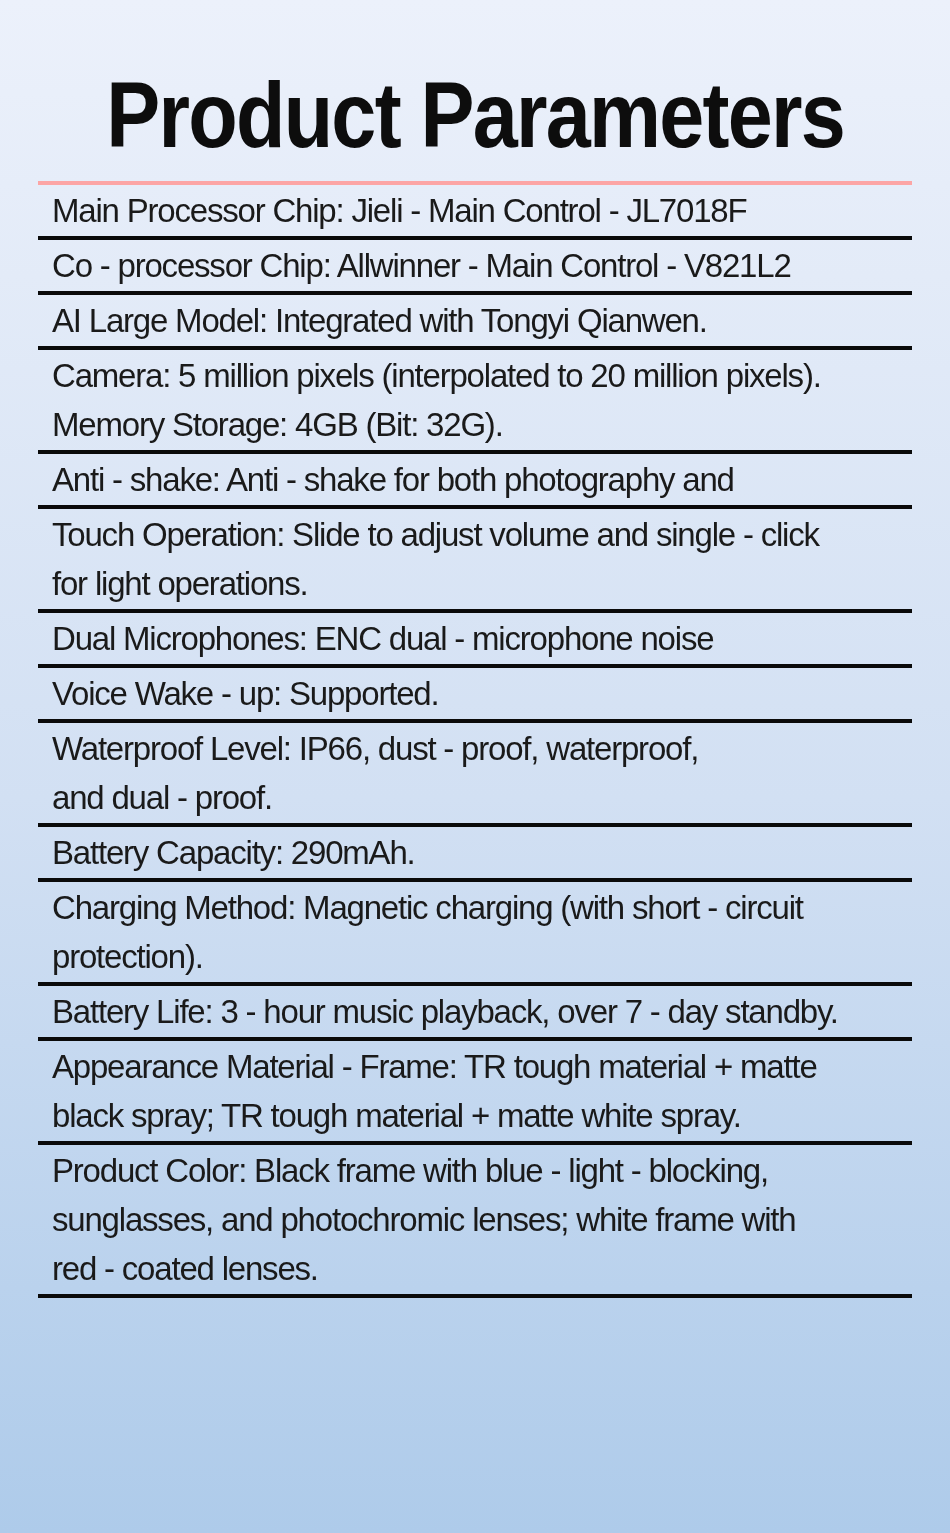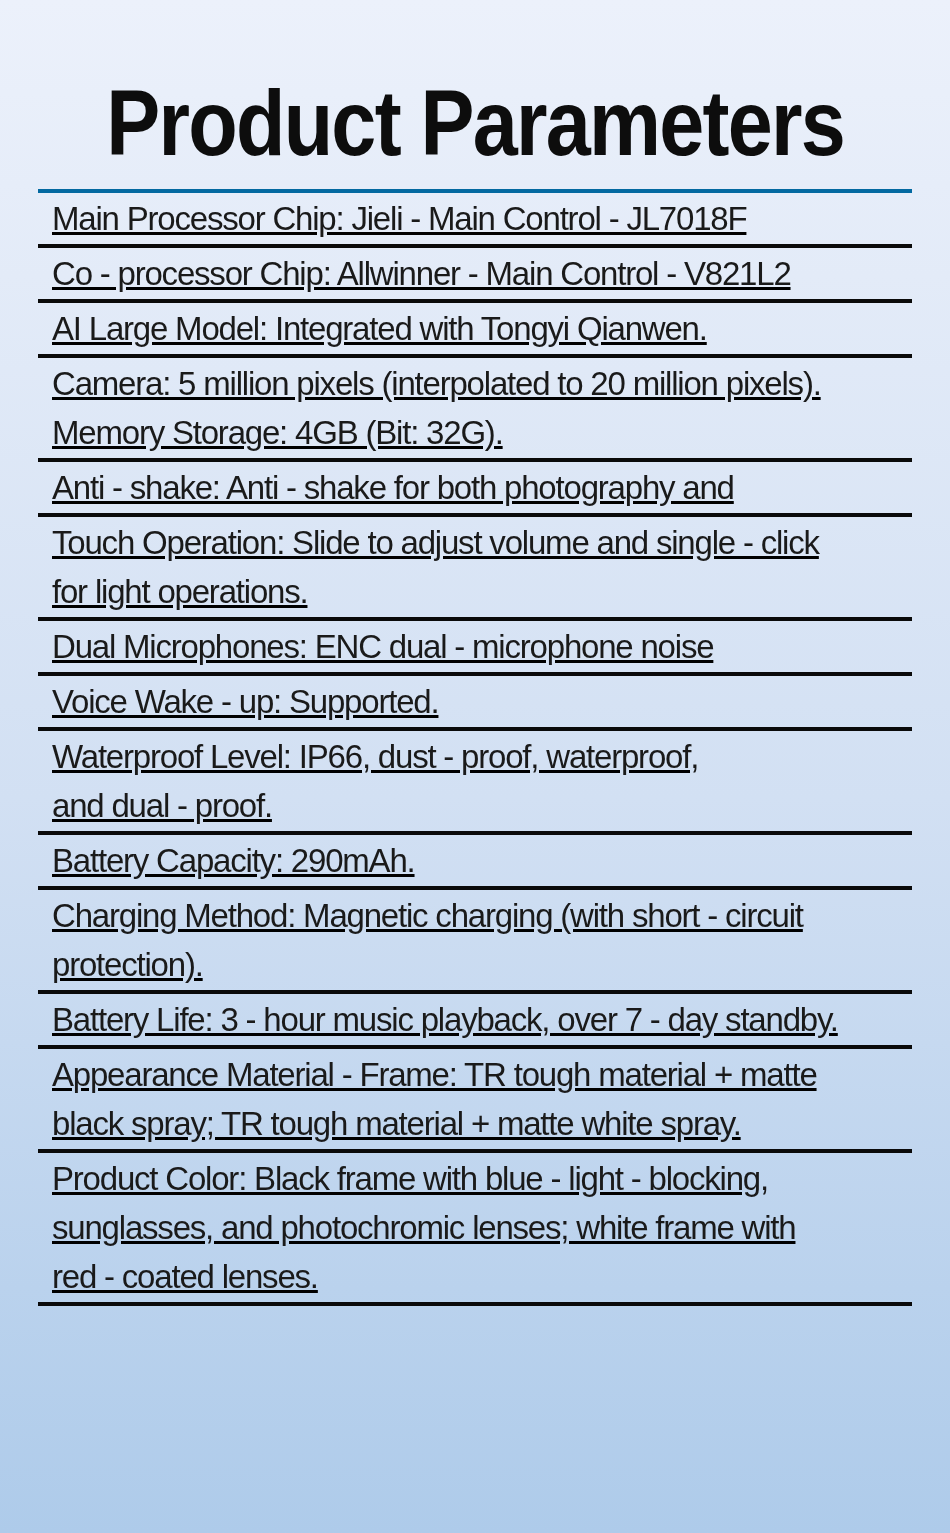--- a/index.html
+++ b/index.html
@@ -16,36 +16,34 @@
     width: 950px;
     height: 1533px;
     position: relative;
   }
   .header {
     height: 181px;
     display: flex;
     align-items: flex-end;
     justify-content: center;
     padding-bottom: 20px;
-    margin-top: 8px;
   }
   .page-title {
     font-size: 92px;
     font-weight: 800;
     color: #0D0D0D;
     letter-spacing: -2px;
     transform: scaleX(0.88);
     transform-origin: 50% 50%;
     white-space: nowrap;
     line-height: 1;
   }
   .spec-table {
     margin: 0 38px 0 38px;
-    border-top: 4px solid #0369a1;
-    text-decoration: underline;
+    border-top: 4px solid #fca5a5;
   }
   .row {
     border-bottom: 4px solid #0A0A0A;
     padding: 1px 0 1px 14px;
   }
   .line {
     font-size: 33px;
     line-height: 49px;
     letter-spacing: -1.2px;
     color: #1A1A1A;

